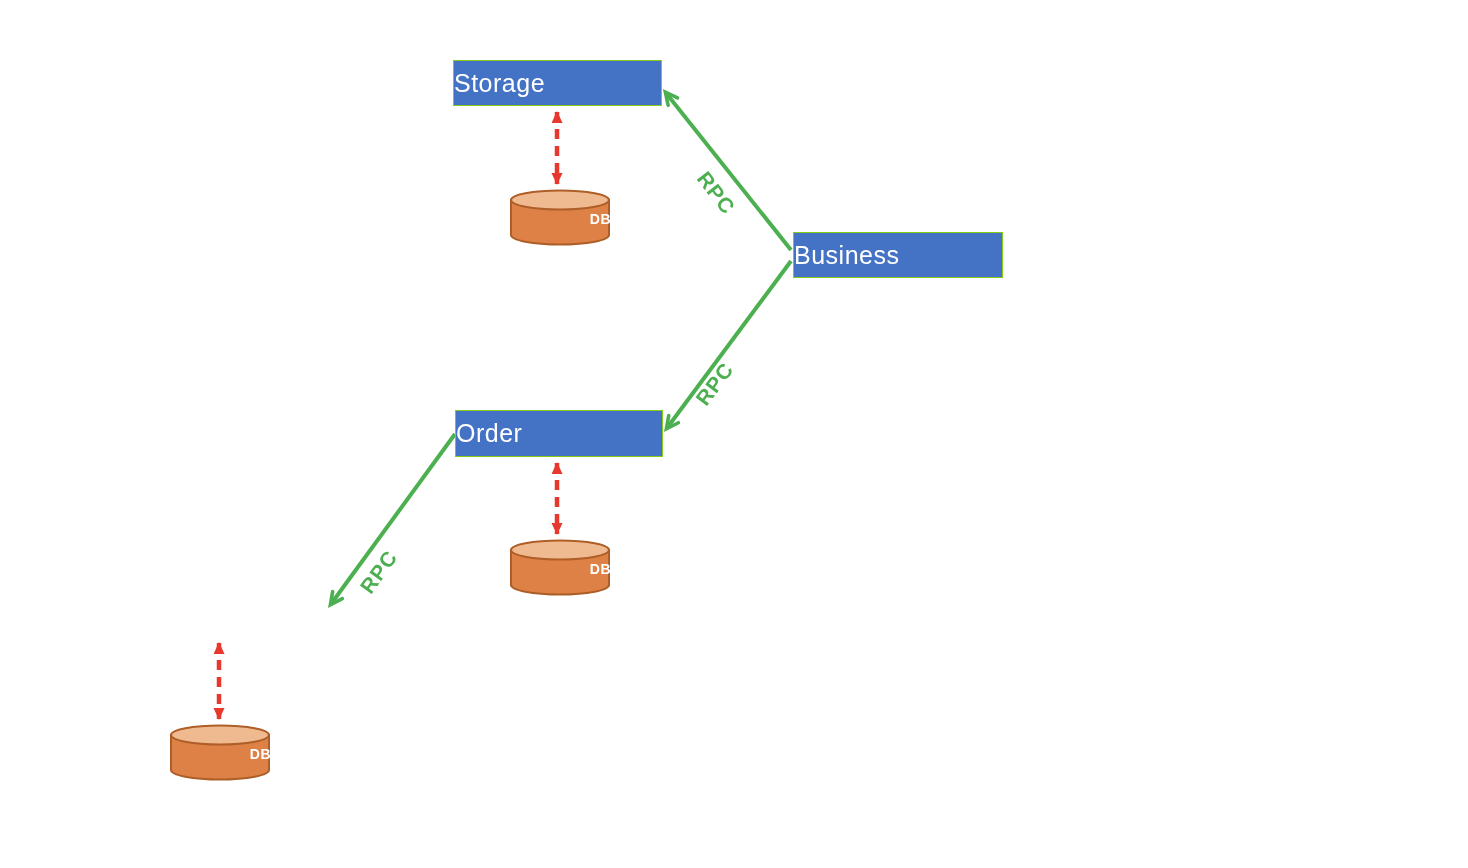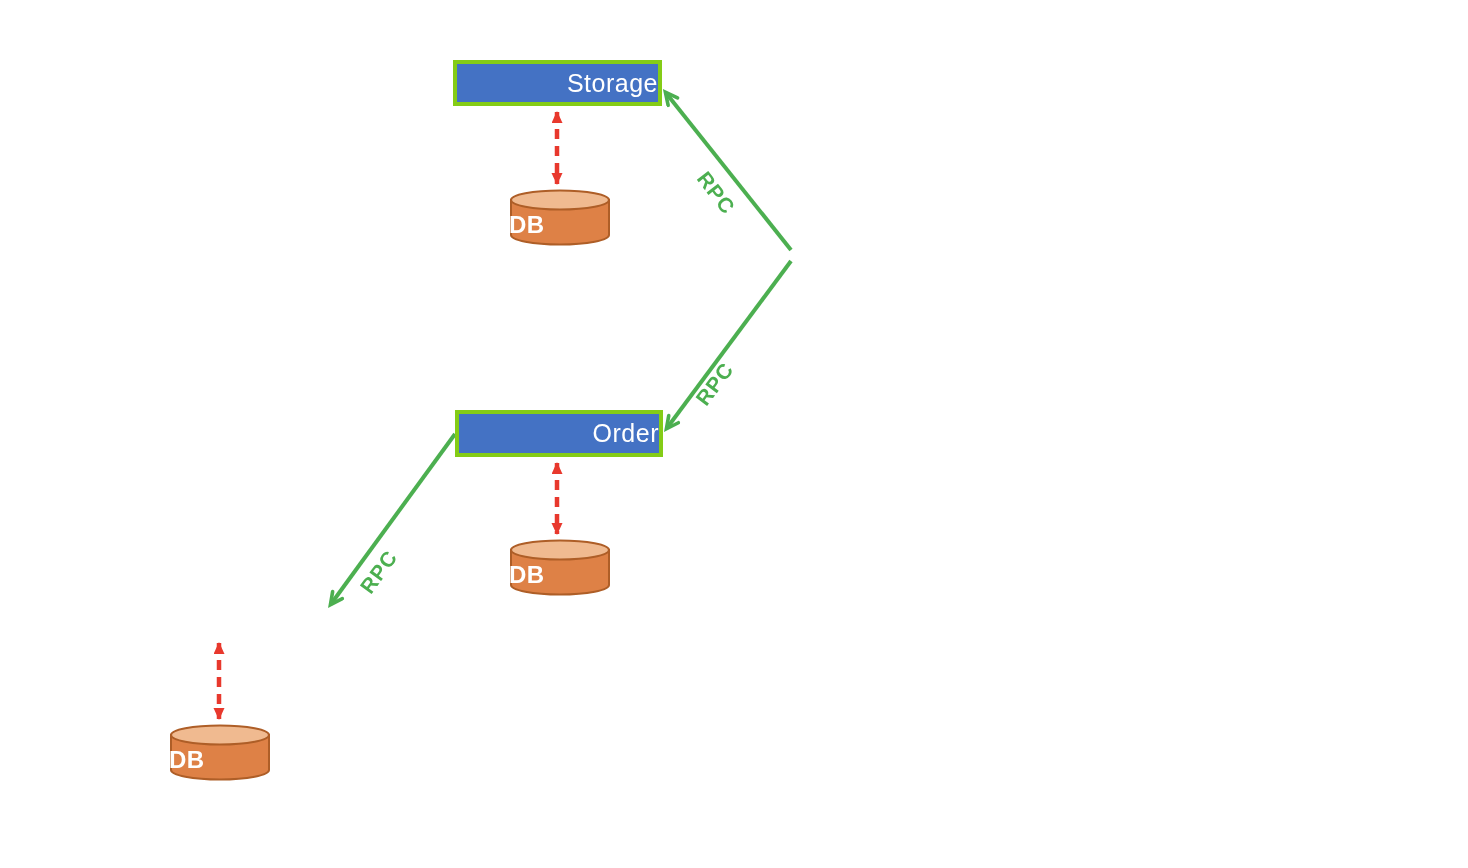--- a/index.html
+++ b/index.html
@@ -19,25 +19,25 @@
     position: absolute;
     left: 0;
     top: 0;
     width: 1468px;
     height: 868px;
     pointer-events: none;
   }
   .service-box {
     position: absolute;
     background: #4472C4;
-    border: 4px solid #84cc16;
+    border: 1px solid #84cc16;
     box-sizing: border-box;
     display: flex;
     align-items: center;
-    justify-content: flex-end;
+    justify-content: flex-start;
   }
   .service-box span {
     color: #ffffff;
     font-size: 25px;
     font-weight: 400;
     letter-spacing: 0.5px;
   }
   .cylinder {
     position: absolute;
     width: 102px;
@@ -46,23 +46,23 @@
   .cylinder svg {
     position: absolute;
     left: 0;
     top: 0;
   }
   .cylinder .db-label {
     position: absolute;
     left: 0;
     top: 22px;
     width: 100%;
-    text-align: left;
+    text-align: right;
     color: #ffffff;
-    font-size: 24px;
+    font-size: 14px;
     font-weight: bold;
     letter-spacing: 0.5px;
   }
   .rpc-label {
     position: absolute;
     color: #4CAF50;
     font-size: 21px;
     font-weight: 600;
     letter-spacing: 1px;
     white-space: nowrap;
@@ -100,20 +100,23 @@
     <line x1="455" y1="434" x2="331" y2="604" stroke="#4CAF50" stroke-width="4" marker-end="url(#arrow-green)"></line>
 
     <line x1="557" y1="112" x2="557" y2="184" stroke="#E8382D" stroke-width="4.5" stroke-dasharray="10 7" marker-start="url(#arrow-red)" marker-end="url(#arrow-red)"></line>
     <line x1="557" y1="463" x2="557" y2="534" stroke="#E8382D" stroke-width="4.5" stroke-dasharray="10 7" marker-start="url(#arrow-red)" marker-end="url(#arrow-red)"></line>
     <line x1="219" y1="643" x2="219" y2="719" stroke="#E8382D" stroke-width="4.5" stroke-dasharray="10 7" marker-start="url(#arrow-red)" marker-end="url(#arrow-red)"></line>
   </svg>
 
   <div class="service-box box-storage">
     <span>Storage</span>
   </div>
+  <div class="service-box box-business">
+    <span>Business</span>
+  </div>
   <div class="service-box box-order">
     <span>Order</span>
   </div>
 
   <div class="cylinder db-storage">
     <svg width="102" height="58" viewBox="0 0 102 58">
       <path d="M2,11 L2,46 A49,9.5 0 0 0 100,46 L100,11 Z" fill="#DE8146" stroke="#AE5E27" stroke-width="2"></path>
       <ellipse cx="51" cy="11" rx="49" ry="9.5" fill="#F0BA90" stroke="#AE5E27" stroke-width="2"></ellipse>
     </svg>
     <span class="db-label">DB</span>

